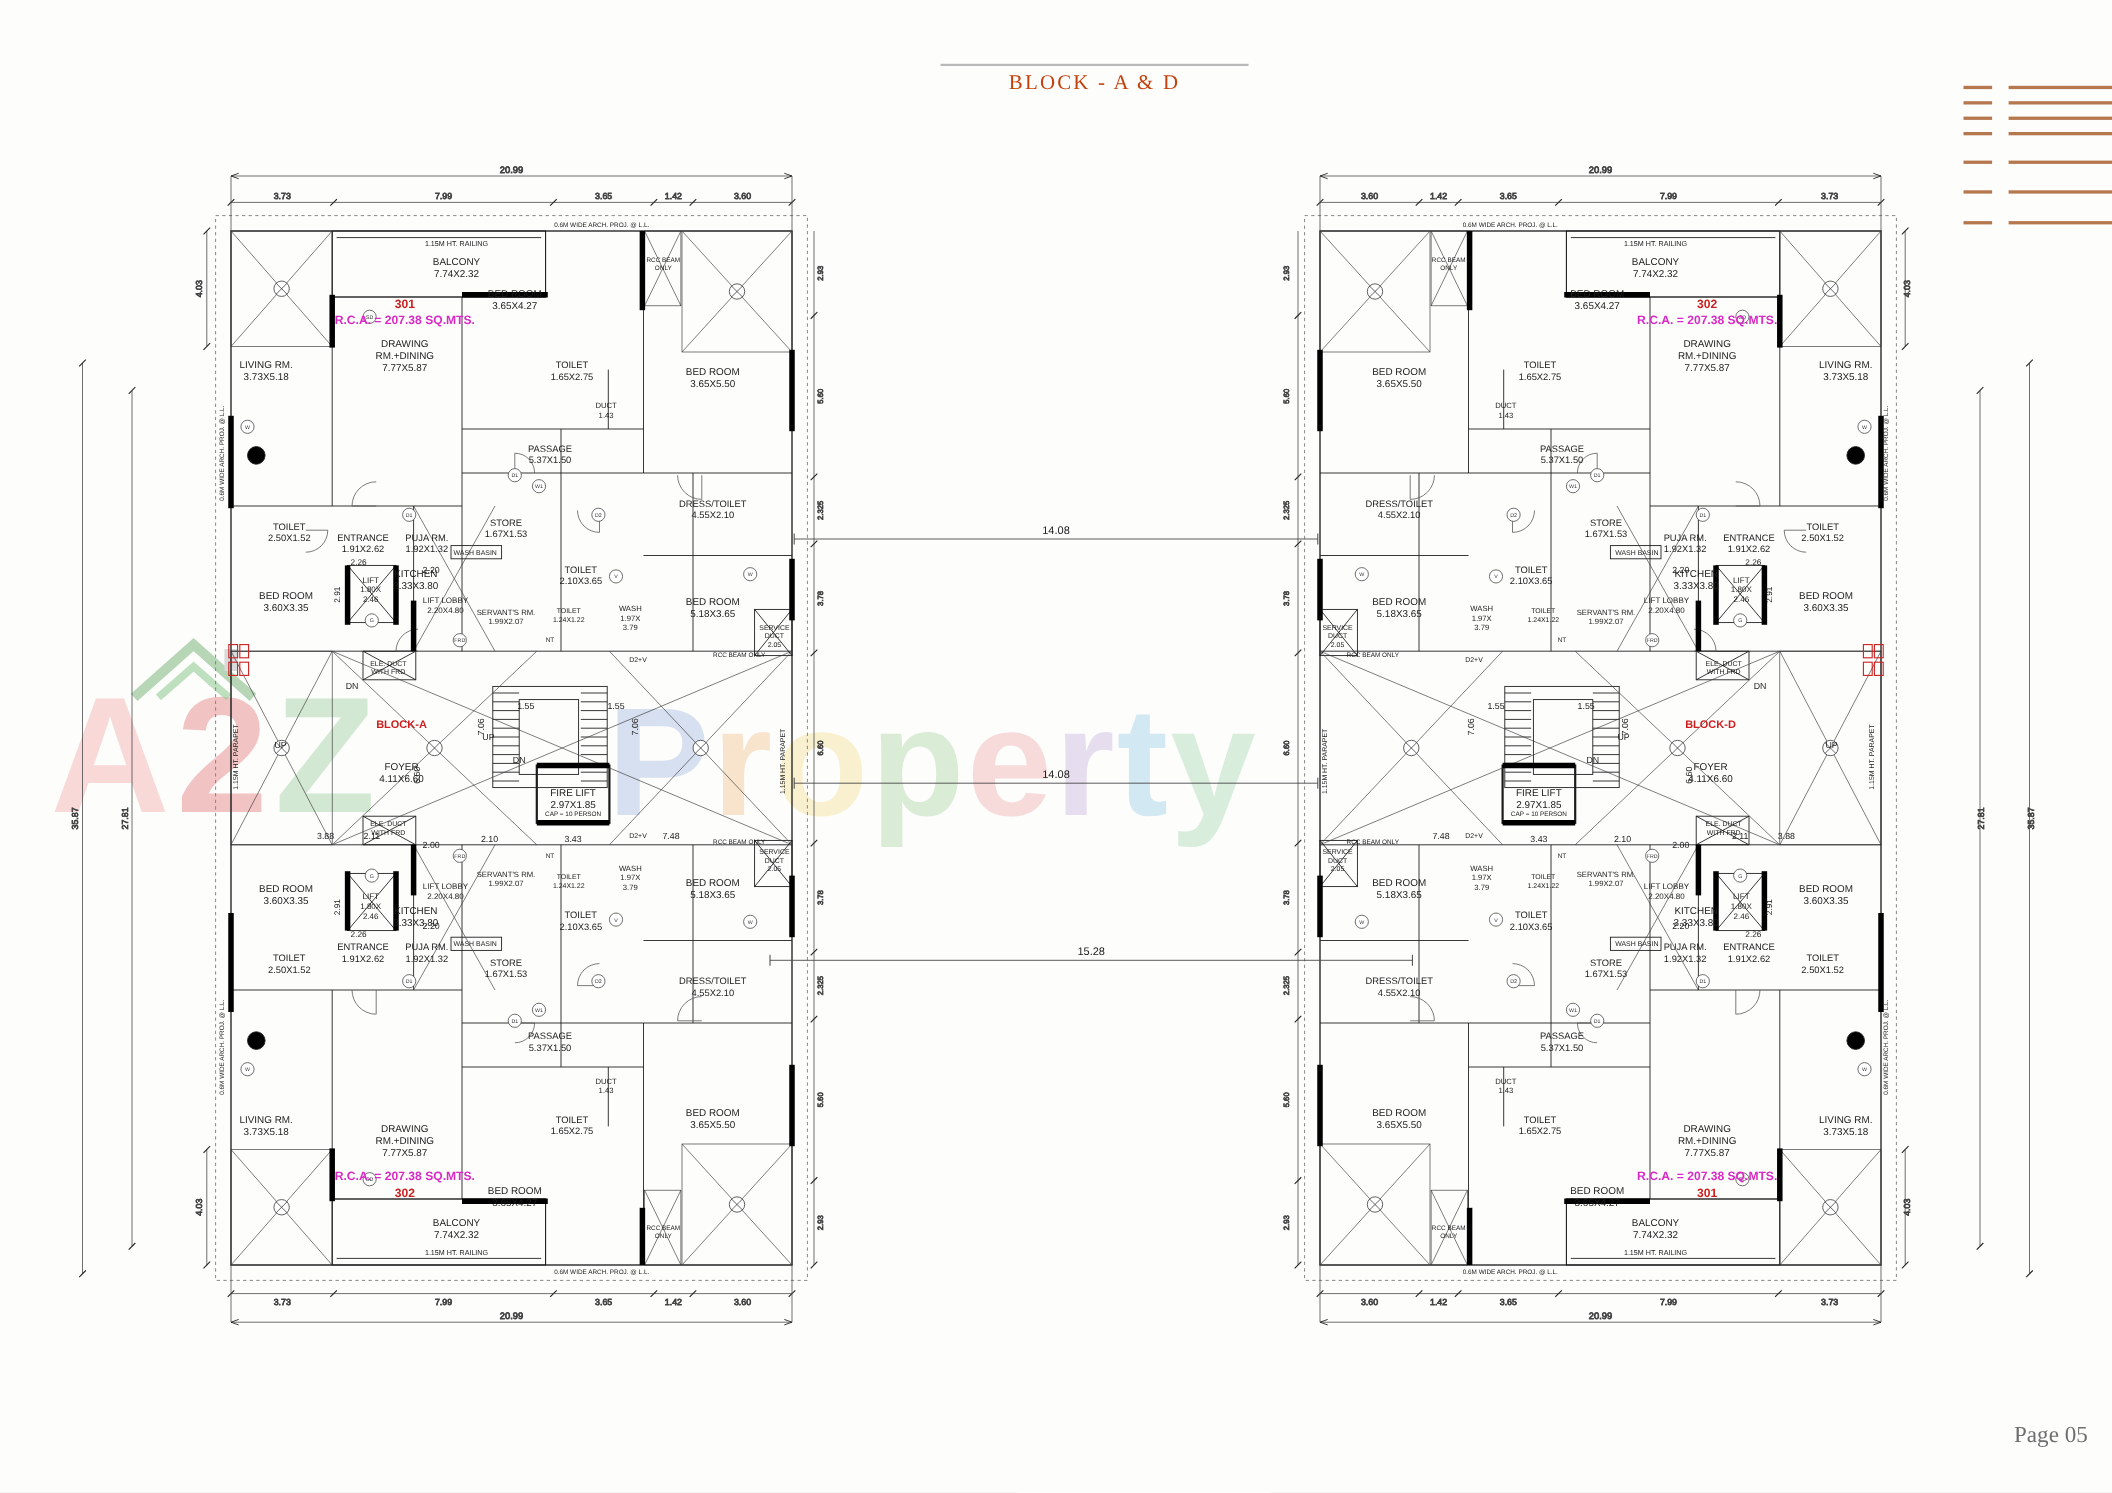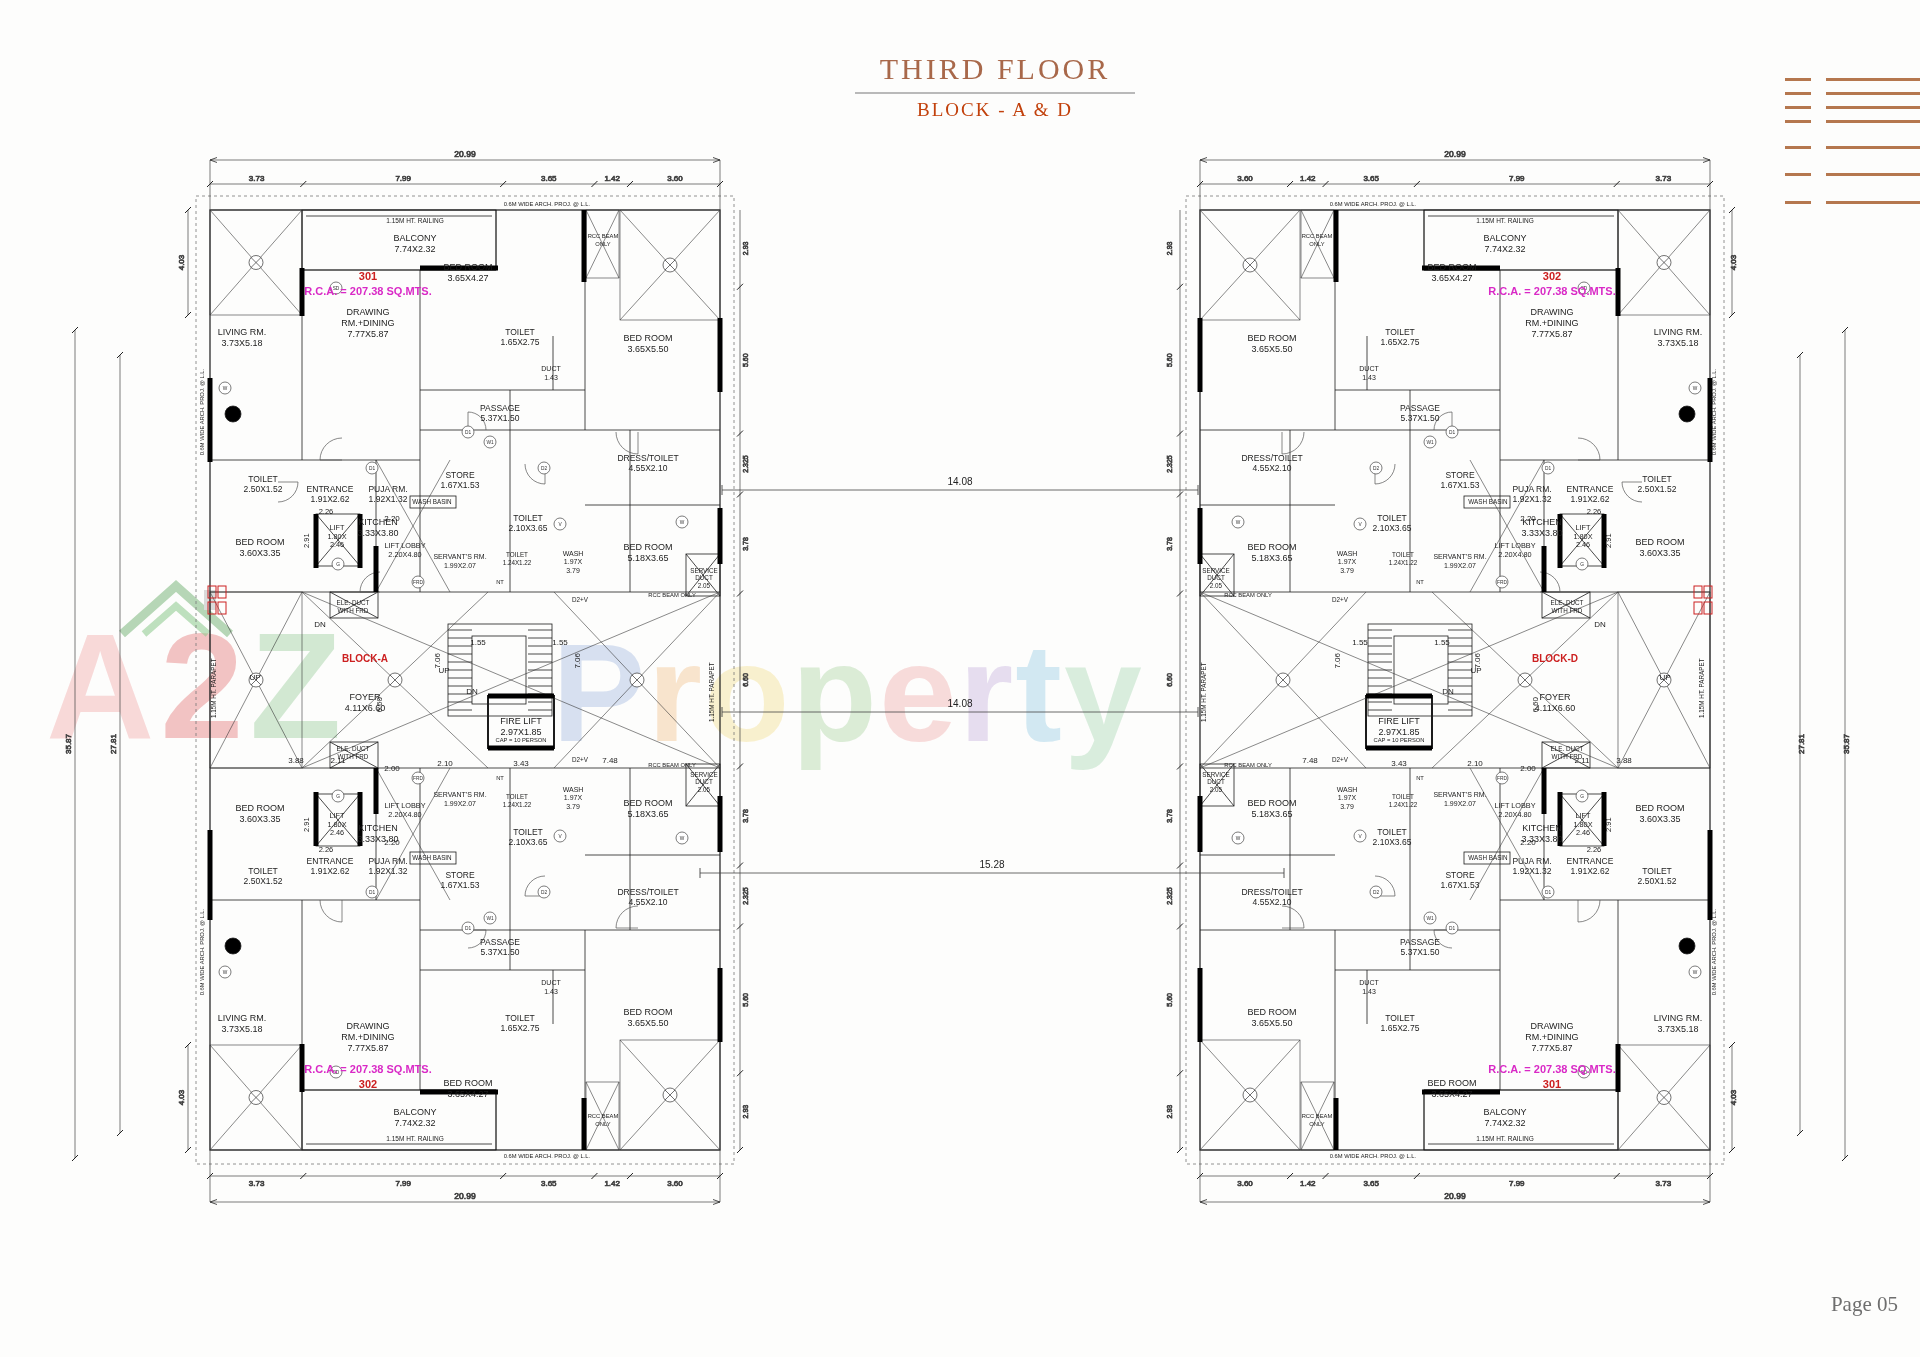--- a/index.html
+++ b/index.html
@@ -27,21 +27,20 @@
   .page-no{position:absolute;right:22px;bottom:40px;font-family:"Liberation Serif",serif;
            font-size:21px;color:#6e6e6e;z-index:6;}
   svg text{font-family:"Liberation Sans",sans-serif;}
 </style>
 </head>
 <body>
 
 <div class="page">
 
   <div class="title-block">
-    <div class="title-main">THIRD FLOOR</div>
     <div class="title-rule"></div>
     <div class="title-sub">BLOCK - A &amp; D</div>
   </div>
 
   <div class="logo">
       <div class="logo-row" style="margin-top: 0px;">
         <span class="logo-short"></span>
         <span class="logo-long"></span>
       </div>
       <div class="logo-row" style="margin-top: 11px;">

